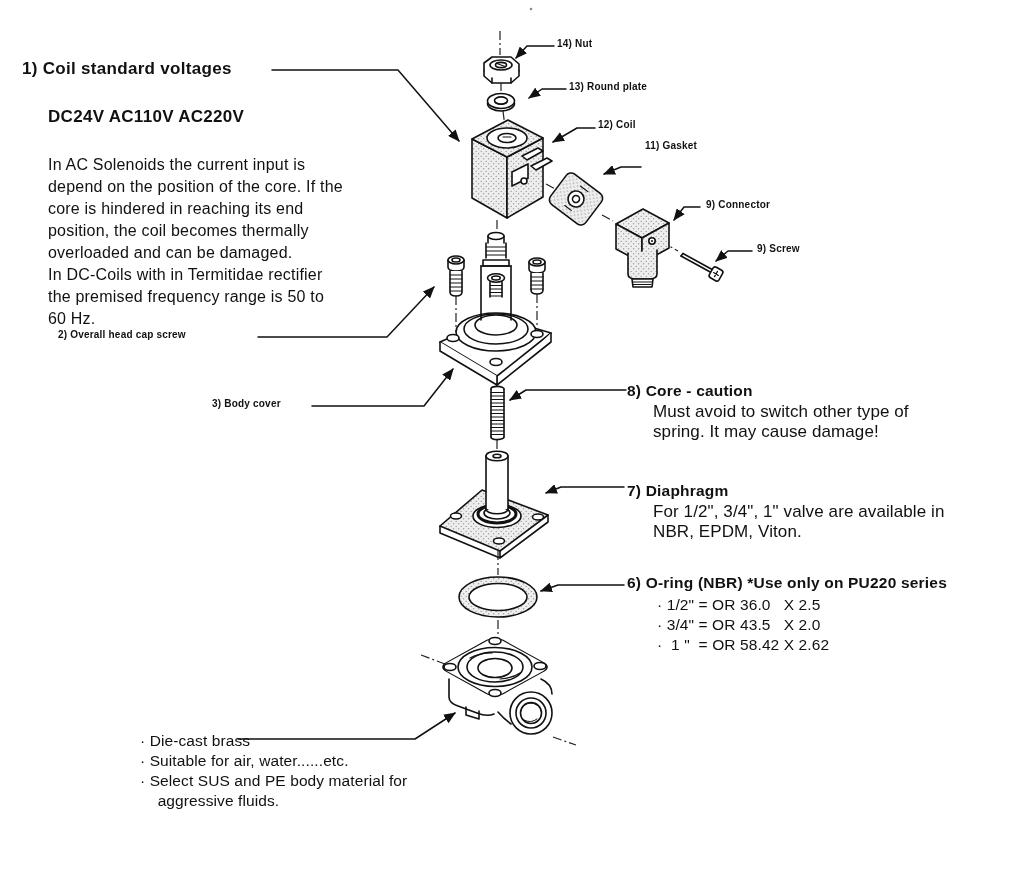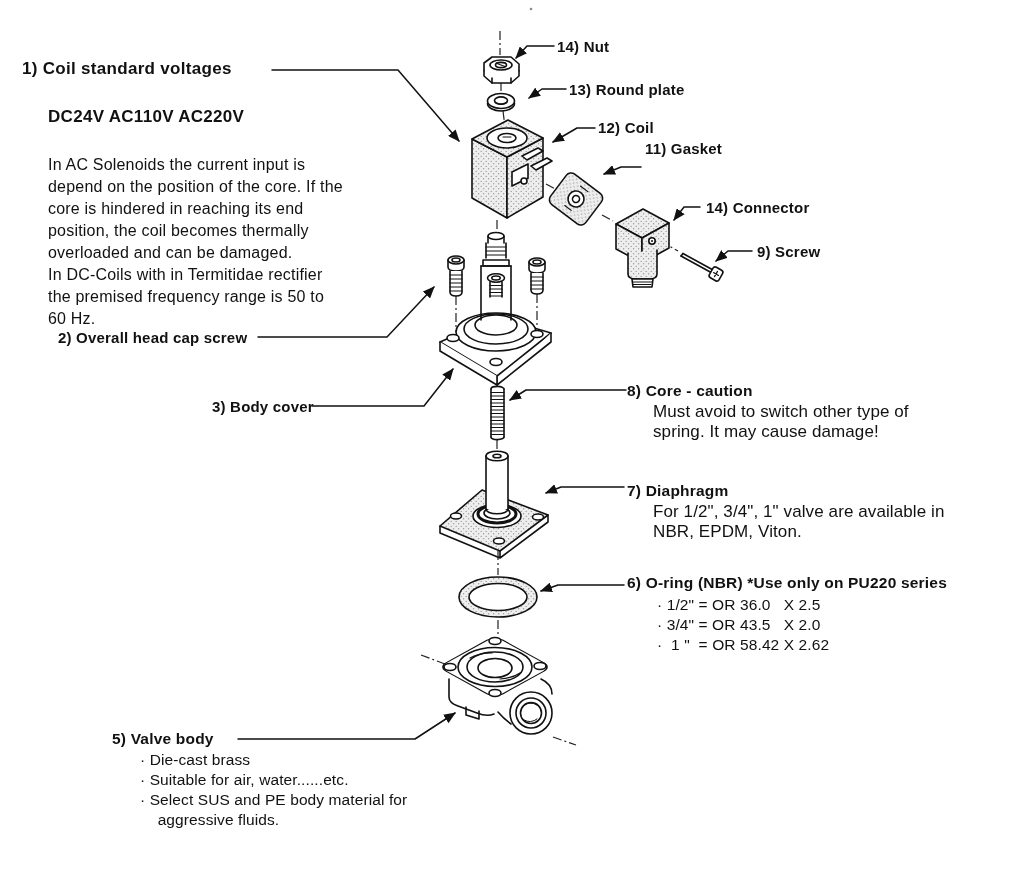--- a/index.html
+++ b/index.html
@@ -5,21 +5,21 @@
   html,body{margin:0;padding:0;background:#fff;}
   .stage{
     position:relative;width:1024px;height:890px;background:#fff;overflow:hidden;
     font-family:"Liberation Sans","DejaVu Sans",sans-serif;color:#111;
   }
   .abs{position:absolute;left:0;top:0;}
   .blk{position:absolute;}
   .h{font-weight:bold;font-size:17px;line-height:21px;letter-spacing:.3px;white-space:nowrap;}
   .ind{margin-left:26px;margin-top:27px;}
   .body{font-size:16px;line-height:22px;letter-spacing:.2px;white-space:pre-wrap;}
-  .lbl{position:absolute;font-weight:bold;font-size:15px;letter-spacing:.2px;white-space:nowrap;}
+  .lbl{position:absolute;font-weight:bold;font-size:10px;letter-spacing:.2px;white-space:nowrap;}
   .ann-h{font-weight:bold;font-size:15.5px;line-height:19px;letter-spacing:.2px;white-space:nowrap;}
   .ann-b{font-size:17px;line-height:20px;white-space:pre-wrap;margin-left:26px;margin-top:2px;letter-spacing:.1px;}
   .ann-i{font-size:15.5px;line-height:20px;white-space:pre-wrap;margin-left:30px;letter-spacing:.1px;}
   .v-i{font-size:15.5px;line-height:20px;white-space:pre-wrap;margin-left:28px;letter-spacing:.1px;}
 </style>
 </head>
 <body>
 
 <div class="stage">
 
@@ -230,21 +230,21 @@
 the premised frequency range is 50 to
 60 Hz.</div>
   </div>
 
   <div class="lbl" style="left:58px;top:329px;">2) Overall head cap screw</div>
   <div class="lbl" style="left:212px;top:398px;">3) Body cover</div>
   <div class="lbl" style="left:557px;top:38px;">14) Nut</div>
   <div class="lbl" style="left:569px;top:81px;">13) Round plate</div>
   <div class="lbl" style="left:598px;top:119px;">12) Coil</div>
   <div class="lbl" style="left:645px;top:140px;">11) Gasket</div>
-  <div class="lbl" style="left:706px;top:199px;">14) Connector</div>
+  <div class="lbl" style="left:706px;top:199px;">9) Connector</div>
   <div class="lbl" style="left:757px;top:243px;">9) Screw</div>
 
   <div class="blk" style="left:627px;top:381px;">
     <div class="ann-h">8) Core - caution</div>
     <div class="ann-b">Must avoid to switch other type of
 spring. It may cause damage!</div>
   </div>
 
   <div class="blk" style="left:627px;top:481px;">
     <div class="ann-h">7) Diaphragm</div>
@@ -253,20 +253,19 @@
   </div>
 
   <div class="blk" style="left:627px;top:573px;">
     <div class="ann-h">6) O-ring (NBR) *Use only on PU220 series</div>
     <div class="ann-i" style="margin-top:3px;">· 1/2" = OR 36.0   X 2.5</div>
     <div class="ann-i">· 3/4" = OR 43.5   X 2.0</div>
     <div class="ann-i">·  1 "  = OR 58.42 X 2.62</div>
   </div>
 
   <div class="blk" style="left:112px;top:729px;">
-    <div class="ann-h">5) Valve body</div>
     <div class="v-i" style="margin-top:2px;">· Die-cast brass</div>
     <div class="v-i">· Suitable for air, water......etc.</div>
     <div class="v-i">· Select SUS and PE body material for</div>
     <div class="v-i">    aggressive fluids.</div>
   </div>
 
 </div>
 
 </body></html>

